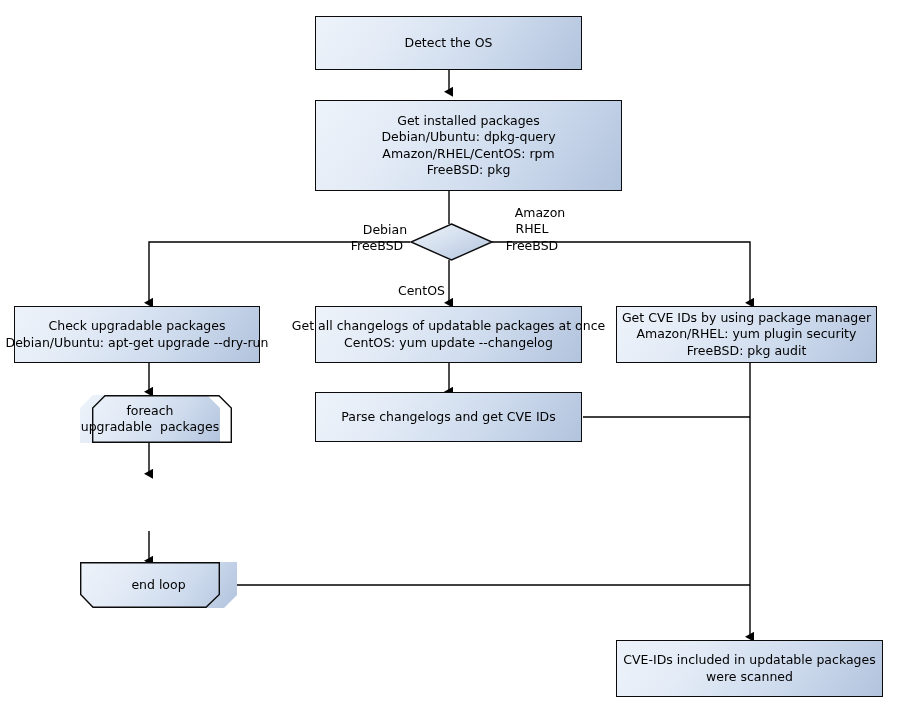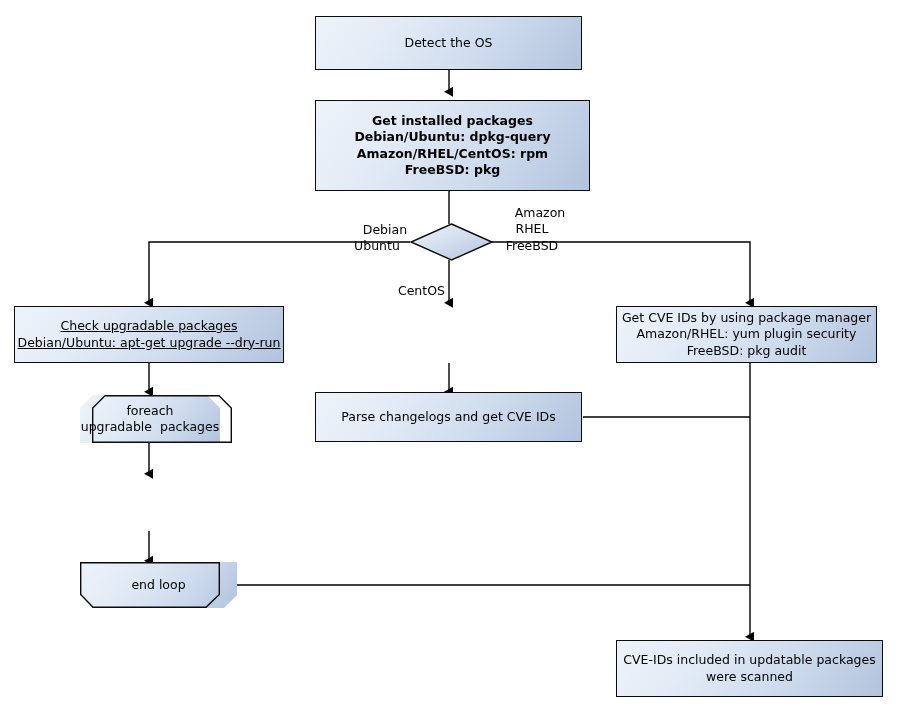--- a/index.html
+++ b/index.html
@@ -100,47 +100,51 @@
         <stop offset="45%" stop-color="#d5e0ef"></stop>
         <stop offset="100%" stop-color="#b2c3dd"></stop>
       </linearGradient>
     </defs>
   </svg>
 
   <div class="node boxshape" style="left:315px;top:16px;width:267px;height:54px;">
     <span>Detect the OS</span>
   </div>
 
-  <div class="node boxshape" style="left:315px;top:100px;width:275px;height:91px;font-weight:bold;">
+  <div class="node boxshape" style="left:315px;top:100px;width:307px;height:91px;">
     <span>Get installed packages
 Debian/Ubuntu: dpkg-query
 Amazon/RHEL/CentOS: rpm
 FreeBSD: pkg</span>
   </div>
 
   <div class="edge-label" style="left:343px;top:205px;width:68px;">
     <span>Debian
-Ubuntu</span>
+FreeBSD</span>
   </div>
 
   <div class="edge-label" style="left:494px;top:188px;width:76px;text-align:center;">
     <span>Amazon
 RHEL
 FreeBSD</span>
   </div>
 
   <div class="edge-label" style="left:382px;top:266px;width:56px;">
     <span>CentOS</span>
   </div>
 
-  <div class="node boxshape" style="left:14px;top:306px;width:270px;height:57px;text-decoration:underline;">
+  <div class="node boxshape" style="left:14px;top:306px;width:246px;height:57px;">
     <span>Check upgradable packages
 Debian/Ubuntu: apt-get upgrade --dry-run</span>
   </div>
 
+  <div class="node boxshape" style="left:315px;top:306px;width:267px;height:57px;">
+    <span>Get all changelogs of updatable packages at once
+CentOS: yum update --changelog</span>
+  </div>
 
   <div class="node boxshape" style="left:616px;top:306px;width:261px;height:57px;">
     <span>Get CVE IDs by using package manager
 Amazon/RHEL: yum plugin security
 FreeBSD: pkg audit</span>
   </div>
 
   <div class="loopwrap" style="left:80px;top:395px;width:164px;height:48px;">
     <div class="node loopshape loop-start" style="left:0;top:0;width:140px;height:48px;">
       <span>foreach

